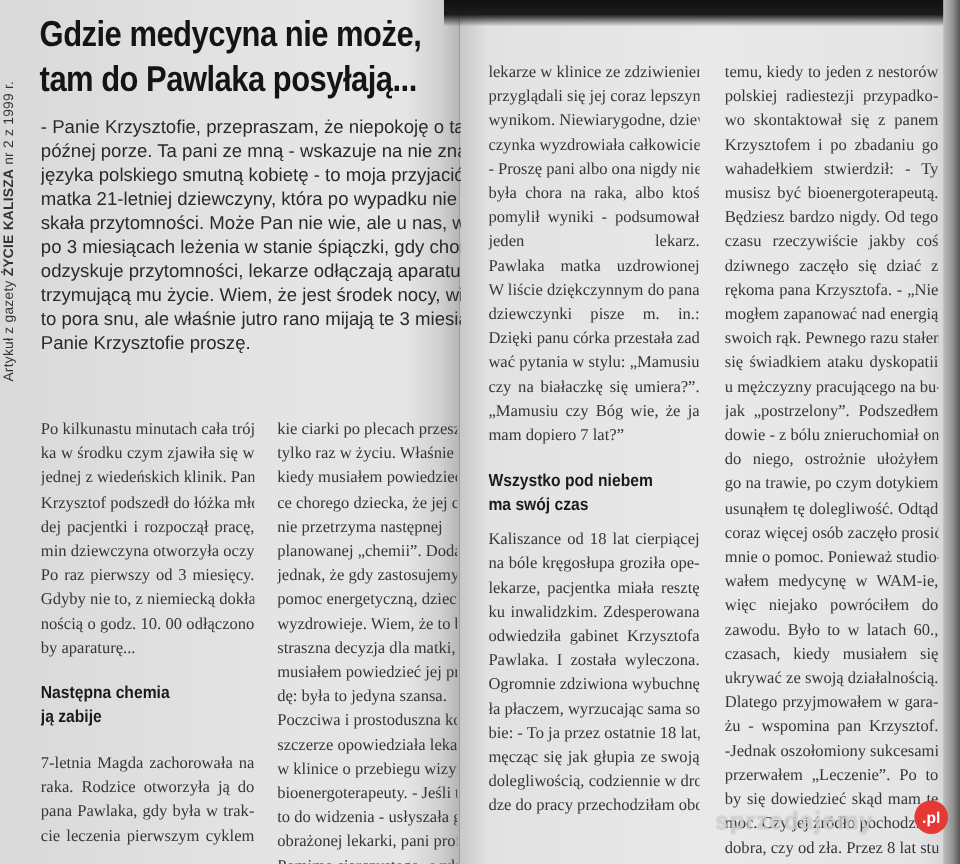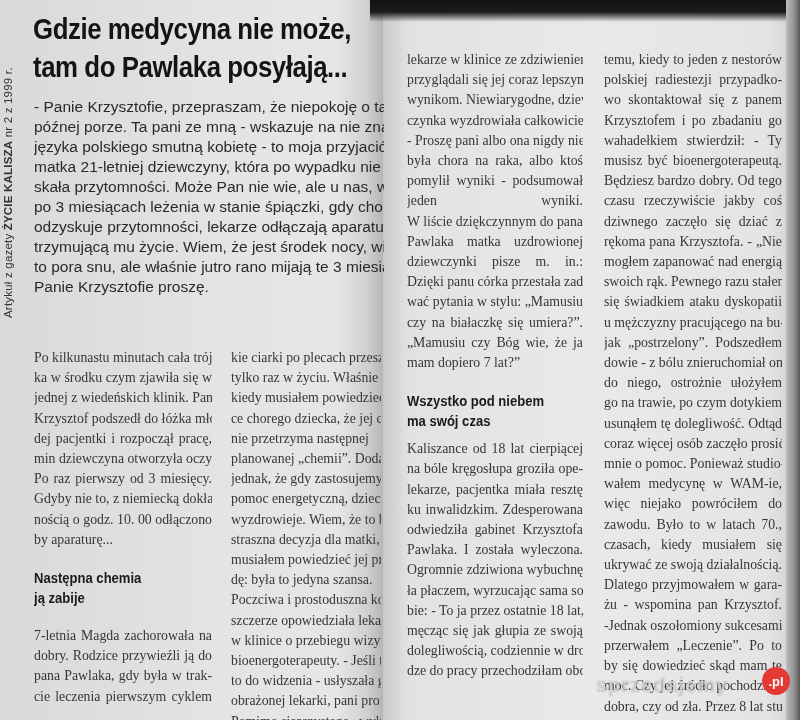--- a/index.html
+++ b/index.html
@@ -119,21 +119,21 @@
       <div>by aparaturę...</div>
     </div>
   <div class="gap"></div>
   <div class="subhead">
     <div>Następna chemia</div>
     <div>ją zabije</div>
   </div>
   <div class="gap"></div>
   <div id="c1p2">
       <div class="just">7-letnia Magda zachorowała na</div>
-      <div class="just">dobry. Rodzice przywieźli ją do</div>
+      <div class="just">raka. Rodzice otworzyła ją do</div>
       <div class="just">pana Pawlaka, gdy była w trak-</div>
       <div class="just">cie leczenia pierwszym cyklem</div>
     </div>
 </div>
 
 <div class="col c2" id="c2">
     <div>kie ciarki po plecach przeszły mnie</div>
     <div>tylko raz w życiu. Właśnie wtedy,</div>
     <div>kiedy musiałem powiedzieć matce</div>
     <div>ce chorego dziecka, że jej córka</div>
@@ -156,23 +156,23 @@
 
 <div class="col c3">
   <div id="c3p1">
       <div class="just">lekarze w klinice ze zdziwieniem</div>
       <div class="just">przyglądali się jej coraz lepszym</div>
       <div class="just">wynikom. Niewiarygodne, dziew-</div>
       <div class="just">czynka wyzdrowiała całkowicie.</div>
       <div class="just">- Proszę pani albo ona nigdy nie</div>
       <div class="just">była chora na raka, albo ktoś</div>
       <div class="just">pomylił wyniki - podsumował</div>
-      <div class="just">jeden wyniki.</div>
+      <div class="just">jeden lekarz.</div>
+      <div class="just">Pawlaka matka uzdrowionej</div>
       <div class="just">W liście dziękczynnym do pana</div>
-      <div class="just">Pawlaka matka uzdrowionej</div>
       <div class="just">dziewczynki pisze m. in.:</div>
       <div class="just">Dzięki panu córka przestała zada-</div>
       <div class="just">wać pytania w stylu: „Mamusiu</div>
       <div class="just">czy na białaczkę się umiera?”.</div>
       <div class="just">„Mamusiu czy Bóg wie, że ja</div>
       <div>mam dopiero 7 lat?”</div>
     </div>
   <div class="gap"></div>
   <div class="subhead">
     <div>Wszystko pod niebem</div>
@@ -195,38 +195,38 @@
     </div>
 </div>
 
 <div class="col c4" id="c4">
     <div class="just">temu, kiedy to jeden z nestorów</div>
     <div class="just">polskiej radiestezji przypadko-</div>
     <div class="just">wo skontaktował się z panem</div>
     <div class="just">Krzysztofem i po zbadaniu go</div>
     <div class="just">wahadełkiem stwierdził: - Ty</div>
     <div class="just">musisz być bioenergoterapeutą.</div>
-    <div class="just">Będziesz bardzo dobry. Od tego</div>
+    <div class="just">Będziesz bardzo nigdy. Od tego</div>
     <div class="just">czasu rzeczywiście jakby coś</div>
     <div class="just">dziwnego zaczęło się dziać z</div>
     <div class="just">rękoma pana Krzysztofa. - „Nie</div>
     <div class="just">mogłem zapanować nad energią</div>
     <div class="just">swoich rąk. Pewnego razu stałem</div>
     <div class="just">się świadkiem ataku dyskopatii</div>
     <div class="just">u mężczyzny pracującego na bu-</div>
     <div class="just">jak „postrzelony”. Podszedłem</div>
     <div class="just">dowie - z bólu znieruchomiał on</div>
     <div class="just">do niego, ostrożnie ułożyłem</div>
     <div class="just">go na trawie, po czym dotykiem</div>
     <div class="just">usunąłem tę dolegliwość. Odtąd</div>
     <div class="just">coraz więcej osób zaczęło prosić</div>
     <div class="just">mnie o pomoc. Ponieważ studio-</div>
     <div class="just">wałem medycynę w WAM-ie,</div>
     <div class="just">więc niejako powróciłem do</div>
-    <div class="just">zawodu. Było to w latach 70.,</div>
+    <div class="just">zawodu. Było to w latach 60.,</div>
     <div class="just">czasach, kiedy musiałem się</div>
     <div class="just">ukrywać ze swoją działalnością.</div>
     <div class="just">Dlatego przyjmowałem w gara-</div>
     <div class="just">żu - wspomina pan Krzysztof.</div>
     <div class="just">-Jednak oszołomiony sukcesami</div>
     <div class="just">przerwałem „Leczenie”. Po to</div>
     <div class="just">by się dowiedzieć skąd mam tę</div>
     <div class="just">moc. Czy jej źródło pochodzi od</div>
     <div class="just">dobra, czy od zła. Przez 8 lat stu-</div>
     <div class="just">diowałem „Biblię”, ale już po 3</div>

